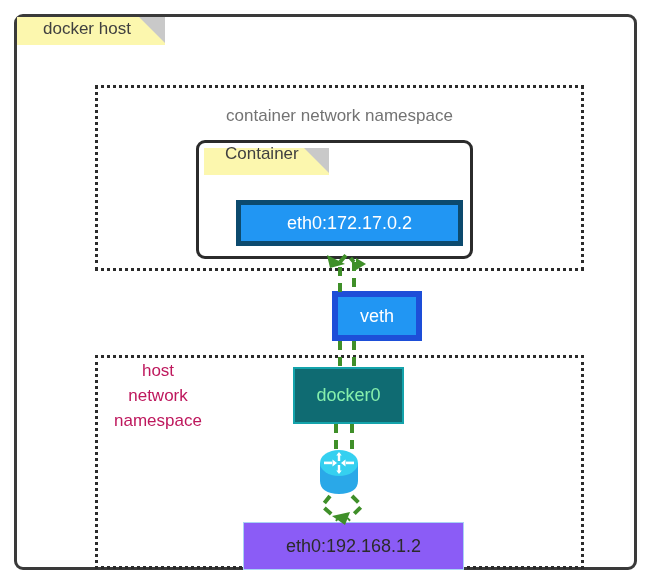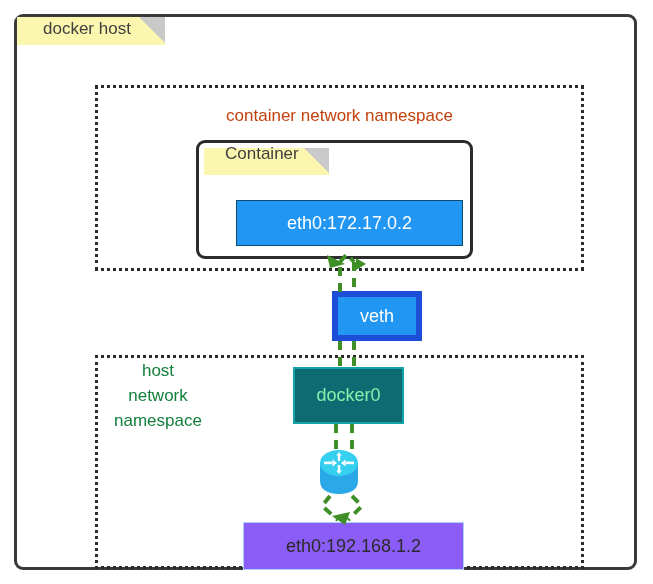--- a/index.html
+++ b/index.html
@@ -24,36 +24,36 @@
   .container-tag{left:5px;top:5px;height:27px;padding:0 0 16px 21px;}
   .container-tag .tag-text{font-size:17px;line-height:27px;padding-right:30px;}
   .container-tag .fold{border-top:25px solid #c9c9c9;border-left:25px solid transparent;}
 
   
   .ns-box{position:absolute;box-sizing:border-box;
     border:3px dotted #2b2b2b;background:transparent;}
   .ns-container{left:95px;top:85px;width:489px;height:186px;}
   .ns-host{left:95px;top:355px;width:489px;height:214px;}
 
-  .ns-title{position:absolute;color:#c2410c;font-size:17px;white-space:nowrap;}
+  .ns-title{position:absolute;color:#737373;font-size:17px;white-space:nowrap;}
   .ns-container-title{left:0;right:0;top:18px;text-align:center;}
   .ns-host-title{left:452px;top:14px;width:120px;text-align:center;
-    font-size:17px;line-height:25px;color:#15803d;}
+    font-size:17px;line-height:25px;color:#be185d;}
 
   
   .container-box{position:absolute;left:196px;top:140px;width:277px;height:119px;
     box-sizing:border-box;border:3px solid #2b2b2b;border-radius:9px;background:#fff;}
 
   
   .node{position:absolute;box-sizing:border-box;display:flex;
         align-items:center;justify-content:center;}
   .node-label{font-size:18px;white-space:nowrap;}
 
   .eth0-container{left:236px;top:200px;width:227px;height:46px;
-    background:#2196f3;border:1px solid #0c4a6e;}
+    background:#2196f3;border:5px solid #0c4a6e;}
   .eth0-container .node-label{color:#ffffff;}
 
   .veth{left:303px;top:291px;width:90px;height:50px;
     background:#2196f3;border:6px solid #1d4ed8;margin-left:29px;}
   .veth .node-label{color:#ffffff;}
 
   .docker0{left:293px;top:367px;width:111px;height:57px;
     background:#0f6b72;border:2px solid #14a3ab;}
   .docker0 .node-label{color:#86efac;}
 

